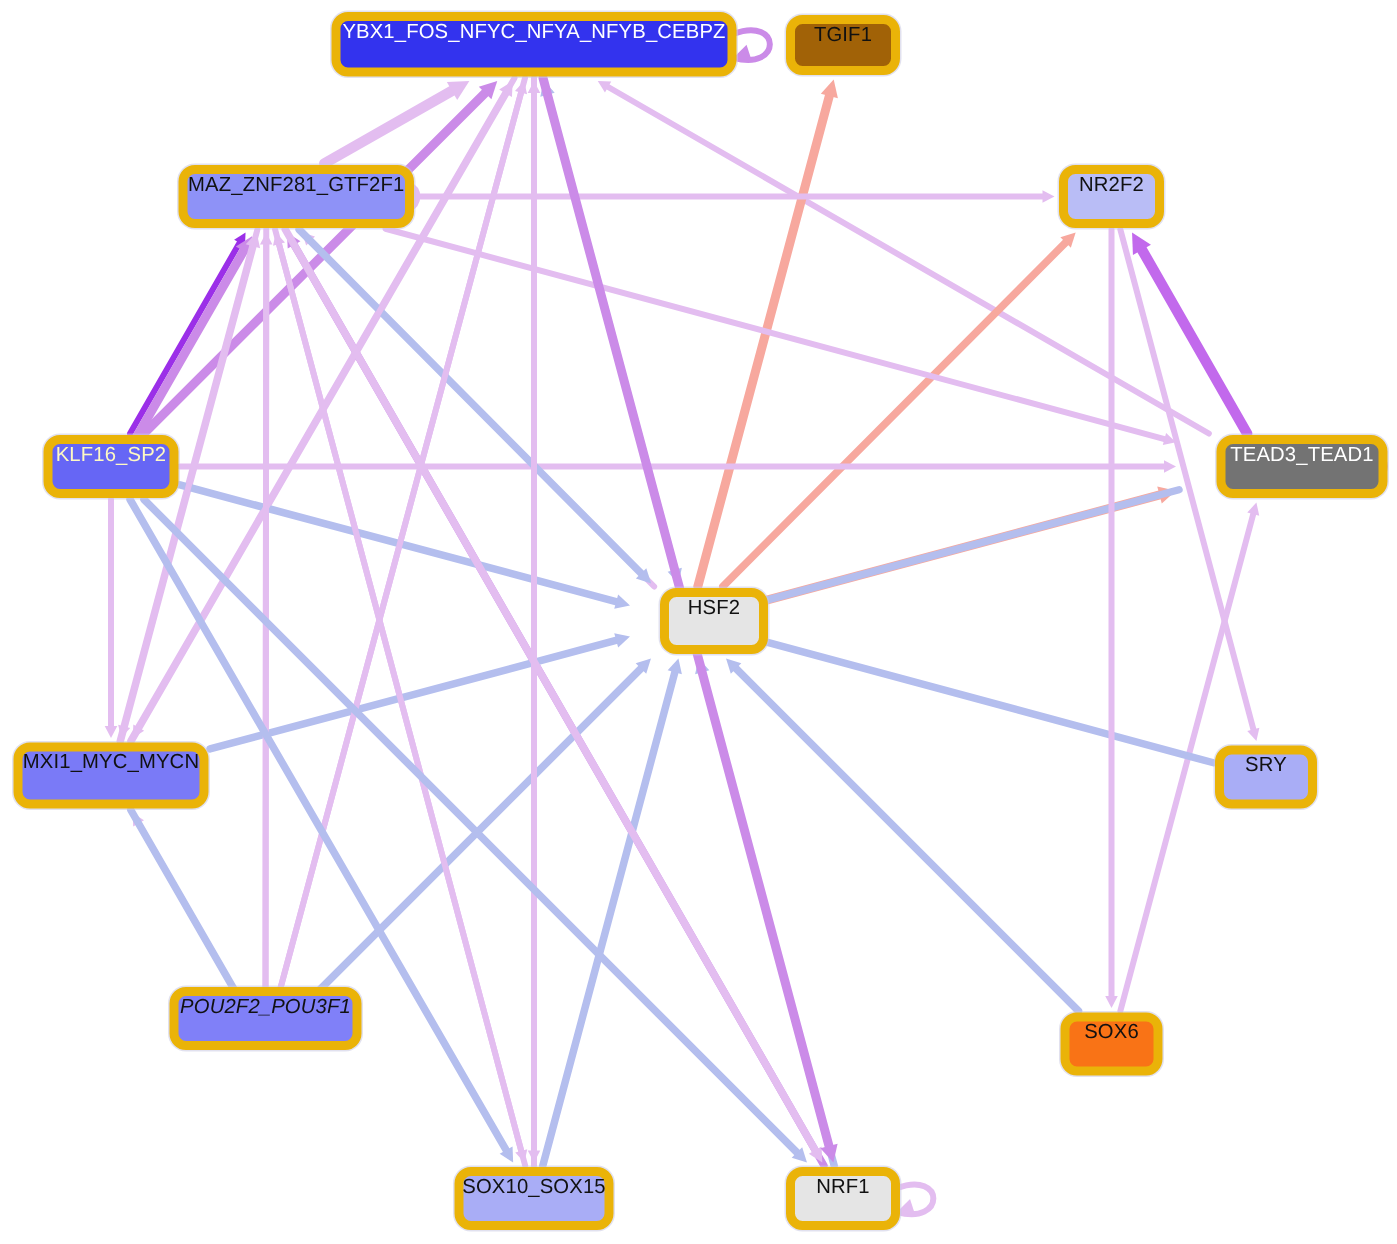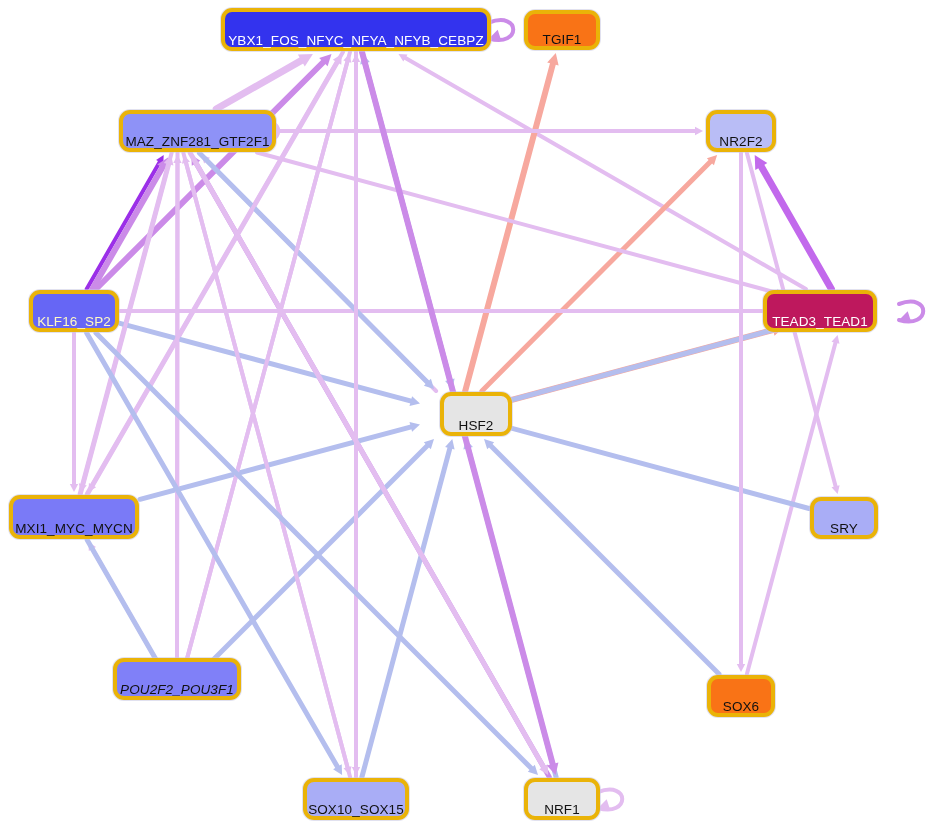--- a/index.html
+++ b/index.html
@@ -28,24 +28,24 @@
     position: absolute;
     left: 0;
     top: 0;
     width: 931px;
     height: 829px;
   }
   .gnode {
     position: absolute;
     box-sizing: border-box;
     display: flex;
-    align-items: flex-end;
+    align-items: flex-start;
     justify-content: center;
     border-radius: 11px;
-    border: 4px solid #eab308;
+    border: 6px solid #eab308;
     box-shadow: 0 0 0 1px rgba(200,200,225,0.55);
     font-size: 13.5px;
     letter-spacing: 0.1px;
     white-space: nowrap;
     user-select: none;
   }
   .gnode-label {
     display: block;
     line-height: 1;
   }
@@ -261,33 +261,33 @@
       </g>
       <g>
         <line x1="741.0" y1="153.0" x2="741.0" y2="666.0" stroke="#E3BDF0" stroke-width="4" stroke-linecap="round"></line>
         <polygon points="741.0,672.0 736.8,664.0 745.2,664.0" fill="#E3BDF0"></polygon>
       </g>
     </svg>
   <div id="node-layer">
       <div class="gnode" style="left: 221px; top: 8px; width: 270px; height: 43px; background: rgb(51, 51, 238); color: rgb(255, 255, 255);">
         <span class="gnode-label">YBX1_FOS_NFYC_NFYA_NFYB_CEBPZ</span>
       </div>
-      <div class="gnode" style="left: 524px; top: 10px; width: 76px; height: 40px; background: #f97316; color: rgb(17, 17, 17);">
+      <div class="gnode" style="left: 524px; top: 10px; width: 76px; height: 40px; background: #a16207; color: rgb(17, 17, 17);">
         <span class="gnode-label">TGIF1</span>
       </div>
       <div class="gnode" style="left: 99px; top: 110px; width: 157px; height: 42px; background: rgb(142, 146, 247); color: rgb(17, 17, 17); margin-left: 20px;">
         <span class="gnode-label">MAZ_ZNF281_GTF2F1</span>
       </div>
       <div class="gnode" style="left: 706px; top: 110px; width: 70px; height: 42px; background: rgb(185, 189, 246); color: rgb(17, 17, 17);">
         <span class="gnode-label">NR2F2</span>
       </div>
       <div class="gnode" style="left: 29px; top: 290px; width: 90px; height: 42px; background: rgb(102, 102, 245); color: #fef9c3;">
         <span class="gnode-label">KLF16_SP2</span>
       </div>
-      <div class="gnode" style="left: 763px; top: 290px; width: 114px; height: 42px; background: #be185d; color: rgb(255, 255, 255);">
+      <div class="gnode" style="left: 811px; top: 290px; width: 114px; height: 42px; background: #737373; color: rgb(255, 255, 255);">
         <span class="gnode-label">TEAD3_TEAD1</span>
       </div>
       <div class="gnode" style="left: 440px; top: 392px; width: 72px; height: 44px; background: #e5e5e5; color: rgb(17, 17, 17);">
         <span class="gnode-label">HSF2</span>
       </div>
       <div class="gnode" style="left: 9px; top: 495px; width: 130px; height: 44px; background: rgb(122, 122, 247); color: rgb(17, 17, 17);">
         <span class="gnode-label">MXI1_MYC_MYCN</span>
       </div>
       <div class="gnode" style="left: 810px; top: 497px; width: 68px; height: 42px; background: rgb(169, 173, 246); color: rgb(17, 17, 17);">
         <span class="gnode-label">SRY</span>

